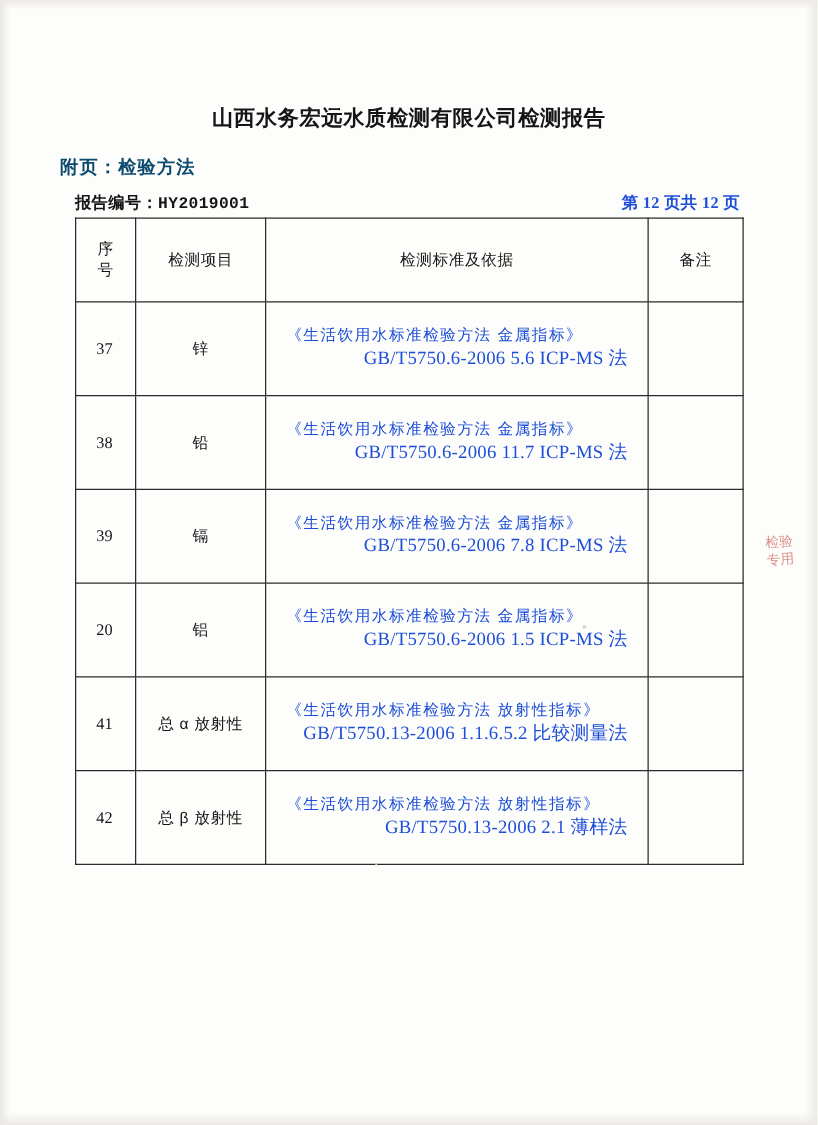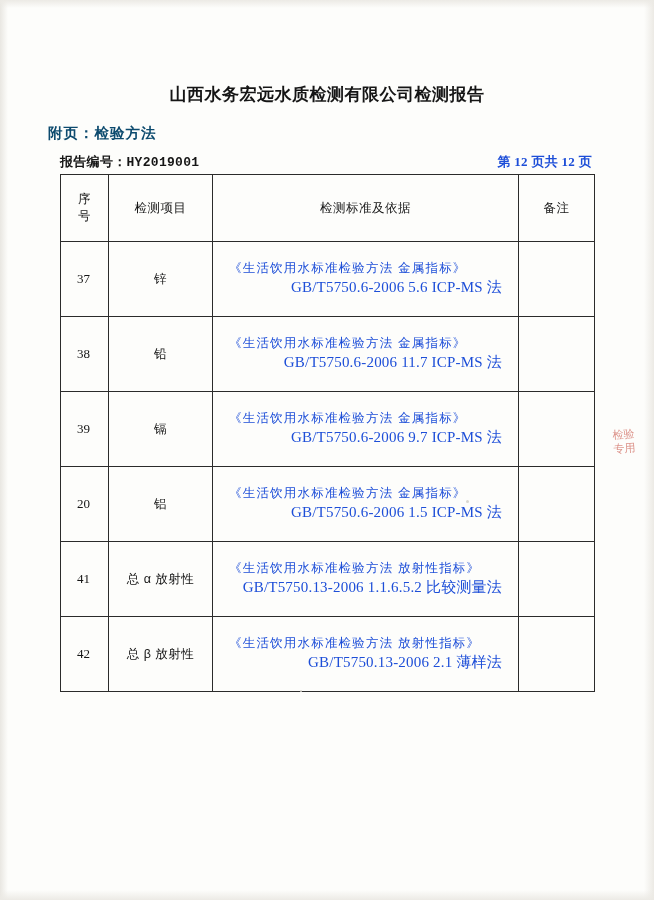--- a/index.html
+++ b/index.html
@@ -236,21 +236,21 @@
           <span class="std-line1">《生活饮用水标准检验方法  金属指标》</span>
           <span class="std-line2">GB/T5750.6-2006  11.7 ICP-MS 法</span>
         </td>
         <td class="cell-remark"></td>
       </tr>
       <tr>
         <td class="cell-no">39</td>
         <td class="cell-item">镉</td>
         <td class="cell-std">
           <span class="std-line1">《生活饮用水标准检验方法  金属指标》</span>
-          <span class="std-line2">GB/T5750.6-2006  9.7 ICP-MS 法</span>
+          <span class="std-line2">GB/T5750.6-2006  7.8 ICP-MS 法</span>
         </td>
         <td class="cell-remark"></td>
       </tr>
       <tr>
         <td class="cell-no">20</td>
         <td class="cell-item">铝</td>
         <td class="cell-std">
           <span class="std-line1">《生活饮用水标准检验方法  金属指标》</span>
           <span class="std-line2">GB/T5750.6-2006  1.5 ICP-MS 法</span>
         </td>

